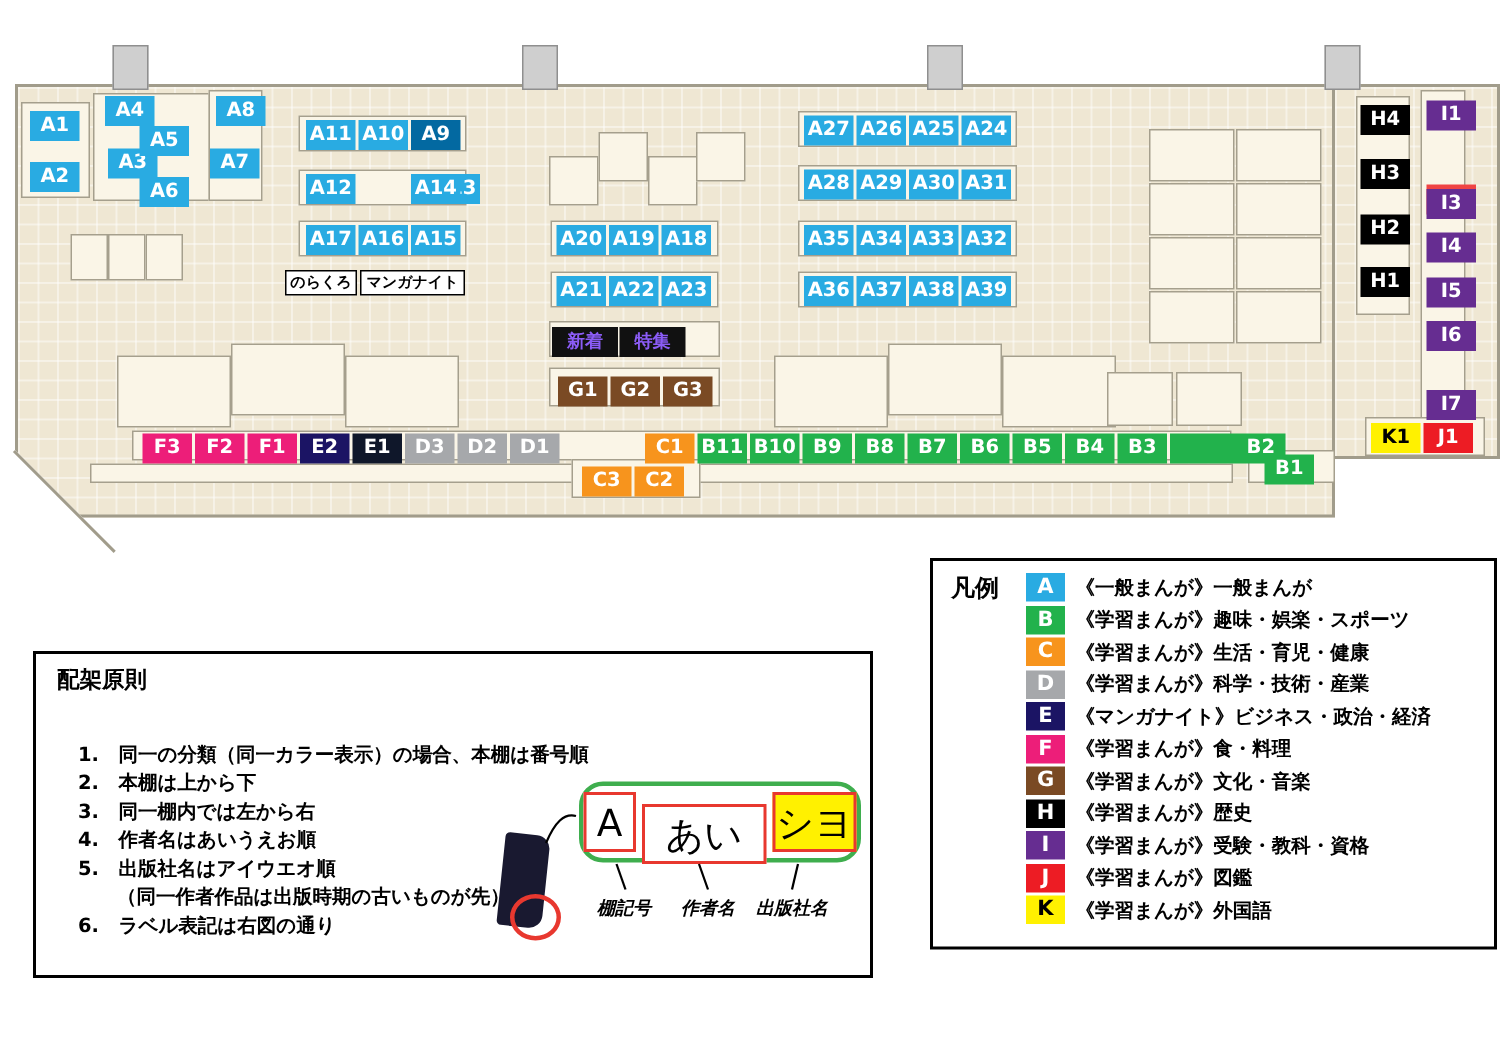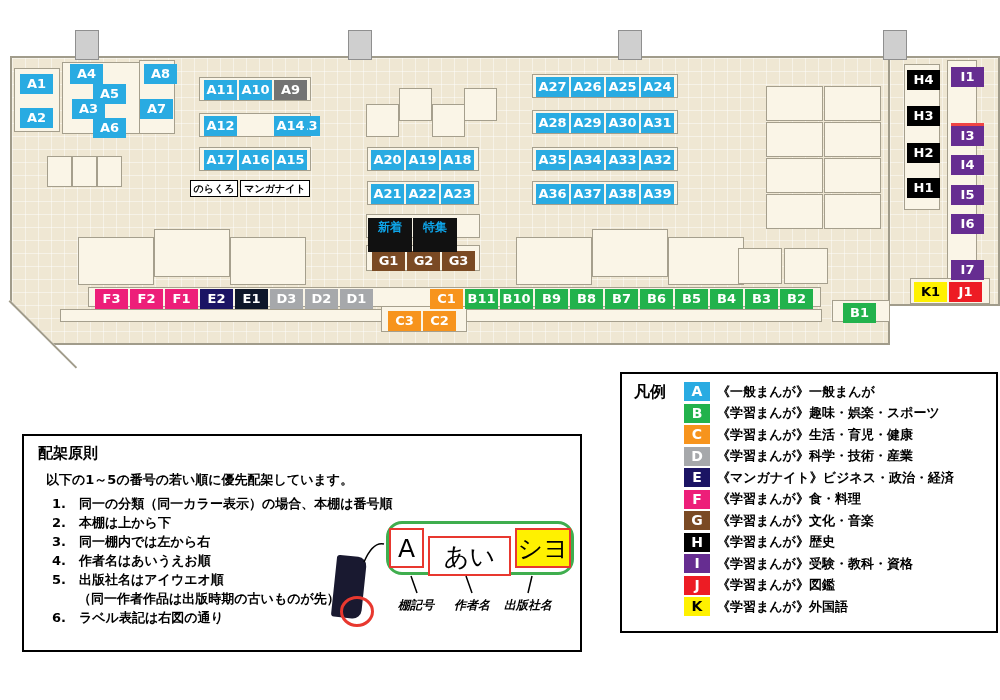--- a/index.html
+++ b/index.html
@@ -42,22 +42,22 @@
   .slabel {
     position:absolute; width:33px; height:20px; line-height:20px;
     font-size:13px; font-weight:bold; text-align:center;
   }
   .tlabel { position:absolute; box-sizing:border-box; white-space:nowrap; }
   .tlabel.white {
     background:#fff; border:1px solid #000; color:#000;
     height:17px; line-height:15px; font-size:10px; font-weight:bold; text-align:center;
   }
   .tlabel.black {
-    background:#111; color:#0ea5e9;
-    height:34px; line-height:18px; font-size:12px; font-weight:bold; text-align:center;
+    background:#111; color:#8b5cf6;
+    height:20px; line-height:18px; font-size:12px; font-weight:bold; text-align:center;
   }
 
   .legend {
     position:absolute; left:620px; top:372px; width:378px; height:261px;
     background:#fff; border:2px solid #000; box-sizing:border-box;
   }
   .legend-title { position:absolute; left:12px; top:8px; font-size:16px; font-weight:bold; }
   .legend-rows  { position:absolute; left:62px; top:7px; }
   .legend-row   { display:flex; align-items:center; height:21.5px; }
   .legend-sq {
@@ -169,21 +169,21 @@
         <div class="slabel" style="left: 20px; top: 74px; background: rgb(41, 171, 226); color: rgb(255, 255, 255);">A1</div>
         <div class="slabel" style="left: 20px; top: 108px; background: rgb(41, 171, 226); color: rgb(255, 255, 255);">A2</div>
         <div class="slabel" style="left: 72px; top: 99px; background: rgb(41, 171, 226); color: rgb(255, 255, 255);">A3</div>
         <div class="slabel" style="left: 70px; top: 64px; background: rgb(41, 171, 226); color: rgb(255, 255, 255);">A4</div>
         <div class="slabel" style="left: 93px; top: 84px; background: rgb(41, 171, 226); color: rgb(255, 255, 255);">A5</div>
         <div class="slabel" style="left: 93px; top: 118px; background: rgb(41, 171, 226); color: rgb(255, 255, 255);">A6</div>
         <div class="slabel" style="left: 140px; top: 99px; background: rgb(41, 171, 226); color: rgb(255, 255, 255);">A7</div>
         <div class="slabel" style="left: 144px; top: 64px; background: rgb(41, 171, 226); color: rgb(255, 255, 255);">A8</div>
         <div class="slabel" style="left: 204px; top: 80px; background: rgb(41, 171, 226); color: rgb(255, 255, 255);">A11</div>
         <div class="slabel" style="left: 239px; top: 80px; background: rgb(41, 171, 226); color: rgb(255, 255, 255);">A10</div>
-        <div class="slabel" style="left: 274px; top: 80px; background: #737373; color: rgb(255, 255, 255);">A9</div>
+        <div class="slabel" style="left: 274px; top: 80px; background: #0369a1; color: rgb(255, 255, 255);">A9</div>
         <div class="slabel" style="left: 204px; top: 116px; background: rgb(41, 171, 226); color: rgb(255, 255, 255);">A12</div>
         <div class="slabel" style="left: 239px; top: 116px; background: rgb(41, 171, 226); color: rgb(255, 255, 255); margin-left: 48px;">A13</div>
         <div class="slabel" style="left: 274px; top: 116px; background: rgb(41, 171, 226); color: rgb(255, 255, 255);">A14</div>
         <div class="slabel" style="left: 204px; top: 150px; background: rgb(41, 171, 226); color: rgb(255, 255, 255);">A17</div>
         <div class="slabel" style="left: 239px; top: 150px; background: rgb(41, 171, 226); color: rgb(255, 255, 255);">A16</div>
         <div class="slabel" style="left: 274px; top: 150px; background: rgb(41, 171, 226); color: rgb(255, 255, 255);">A15</div>
         <div class="slabel" style="left: 371px; top: 150px; background: rgb(41, 171, 226); color: rgb(255, 255, 255);">A20</div>
         <div class="slabel" style="left: 406px; top: 150px; background: rgb(41, 171, 226); color: rgb(255, 255, 255);">A19</div>
         <div class="slabel" style="left: 441px; top: 150px; background: rgb(41, 171, 226); color: rgb(255, 255, 255);">A18</div>
         <div class="slabel" style="left: 371px; top: 184px; background: rgb(41, 171, 226); color: rgb(255, 255, 255);">A21</div>
@@ -219,21 +219,21 @@
         <div class="slabel" style="left: 430px; top: 289px; background: rgb(247, 148, 29); color: rgb(255, 255, 255);">C1</div>
         <div class="slabel" style="left: 465px; top: 289px; background: rgb(34, 178, 76); color: rgb(255, 255, 255);">B11</div>
         <div class="slabel" style="left: 500px; top: 289px; background: rgb(34, 178, 76); color: rgb(255, 255, 255);">B10</div>
         <div class="slabel" style="left: 535px; top: 289px; background: rgb(34, 178, 76); color: rgb(255, 255, 255);">B9</div>
         <div class="slabel" style="left: 570px; top: 289px; background: rgb(34, 178, 76); color: rgb(255, 255, 255);">B8</div>
         <div class="slabel" style="left: 605px; top: 289px; background: rgb(34, 178, 76); color: rgb(255, 255, 255);">B7</div>
         <div class="slabel" style="left: 640px; top: 289px; background: rgb(34, 178, 76); color: rgb(255, 255, 255);">B6</div>
         <div class="slabel" style="left: 675px; top: 289px; background: rgb(34, 178, 76); color: rgb(255, 255, 255);">B5</div>
         <div class="slabel" style="left: 710px; top: 289px; background: rgb(34, 178, 76); color: rgb(255, 255, 255);">B4</div>
         <div class="slabel" style="left: 745px; top: 289px; background: rgb(34, 178, 76); color: rgb(255, 255, 255);">B3</div>
-        <div class="slabel" style="left: 780px; top: 289px; background: rgb(34, 178, 76); color: rgb(255, 255, 255);">B2</div>
+        <div class="slabel" style="left: 780px; top: 289px; background: rgb(34, 178, 76); color: rgb(255, 255, 255); padding-left: 44px;">B2</div>
         <div class="slabel" style="left: 388px; top: 311px; background: rgb(247, 148, 29); color: rgb(255, 255, 255);">C3</div>
         <div class="slabel" style="left: 423px; top: 311px; background: rgb(247, 148, 29); color: rgb(255, 255, 255);">C2</div>
         <div class="slabel" style="left: 843px; top: 303px; background: rgb(34, 178, 76); color: rgb(255, 255, 255);">B1</div>
         <div class="slabel" style="left: 907px; top: 70px; background: rgb(0, 0, 0); color: rgb(255, 255, 255);">H4</div>
         <div class="slabel" style="left: 907px; top: 106px; background: rgb(0, 0, 0); color: rgb(255, 255, 255);">H3</div>
         <div class="slabel" style="left: 907px; top: 143px; background: rgb(0, 0, 0); color: rgb(255, 255, 255);">H2</div>
         <div class="slabel" style="left: 907px; top: 178px; background: rgb(0, 0, 0); color: rgb(255, 255, 255);">H1</div>
         <div class="slabel" style="left: 951px; top: 67px; background: rgb(102, 45, 145); color: rgb(255, 255, 255);">I1</div>
         <div class="slabel" style="left: 951px; top: 96px; background: #ef4444; color: rgb(255, 255, 255); margin-top: 27px;">I2</div>
         <div class="slabel" style="left: 951px; top: 126px; background: rgb(102, 45, 145); color: rgb(255, 255, 255);">I3</div>
@@ -295,21 +295,20 @@
         </div>
         <div class="legend-row">
           <span class="legend-sq" style="background: rgb(255, 241, 0); color: rgb(0, 0, 0);">K</span>
           <span class="legend-text">《学習まんが》外国語</span>
         </div>
       </div>
   </div>
 
   <div class="rules">
     <div class="rules-title">配架原則</div>
-    <div class="rules-intro">以下の1～5の番号の若い順に優先配架しています。</div>
     <div class="rules-items" id="rules-items"><div class="rule-line">1.　同一の分類（同一カラー表示）の場合、本棚は番号順</div><div class="rule-line">2.　本棚は上から下</div><div class="rule-line">3.　同一棚内では左から右</div><div class="rule-line">4.　作者名はあいうえお順</div><div class="rule-line">5.　出版社名はアイウエオ順</div><div class="rule-line">　　（同一作者作品は出版時期の古いものが先）</div><div class="rule-line">6.　ラベル表記は右図の通り</div></div>
 
     <div class="book"></div>
     <div class="book-circle"></div>
 
     <div class="example-card">
       <div class="ex-box shelf-code">A</div>
       <div class="ex-box author">あい</div>
       <div class="ex-box publisher">シヨ</div>
     </div>

